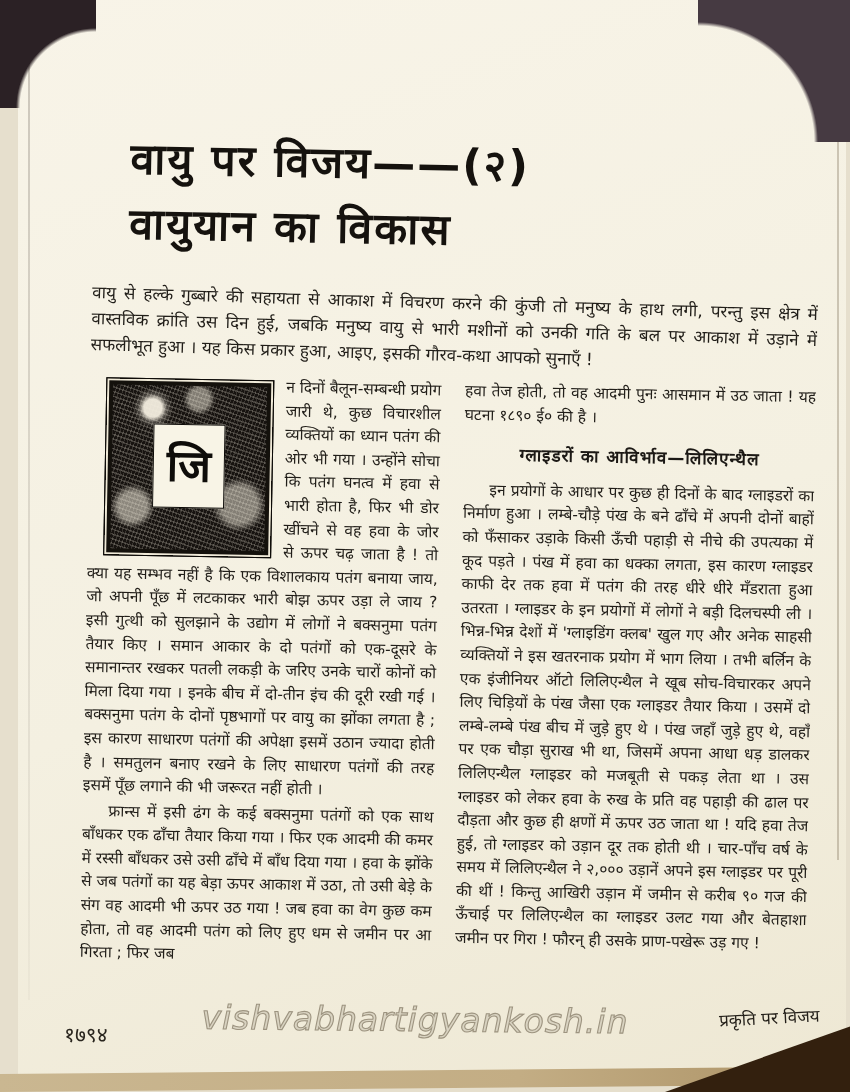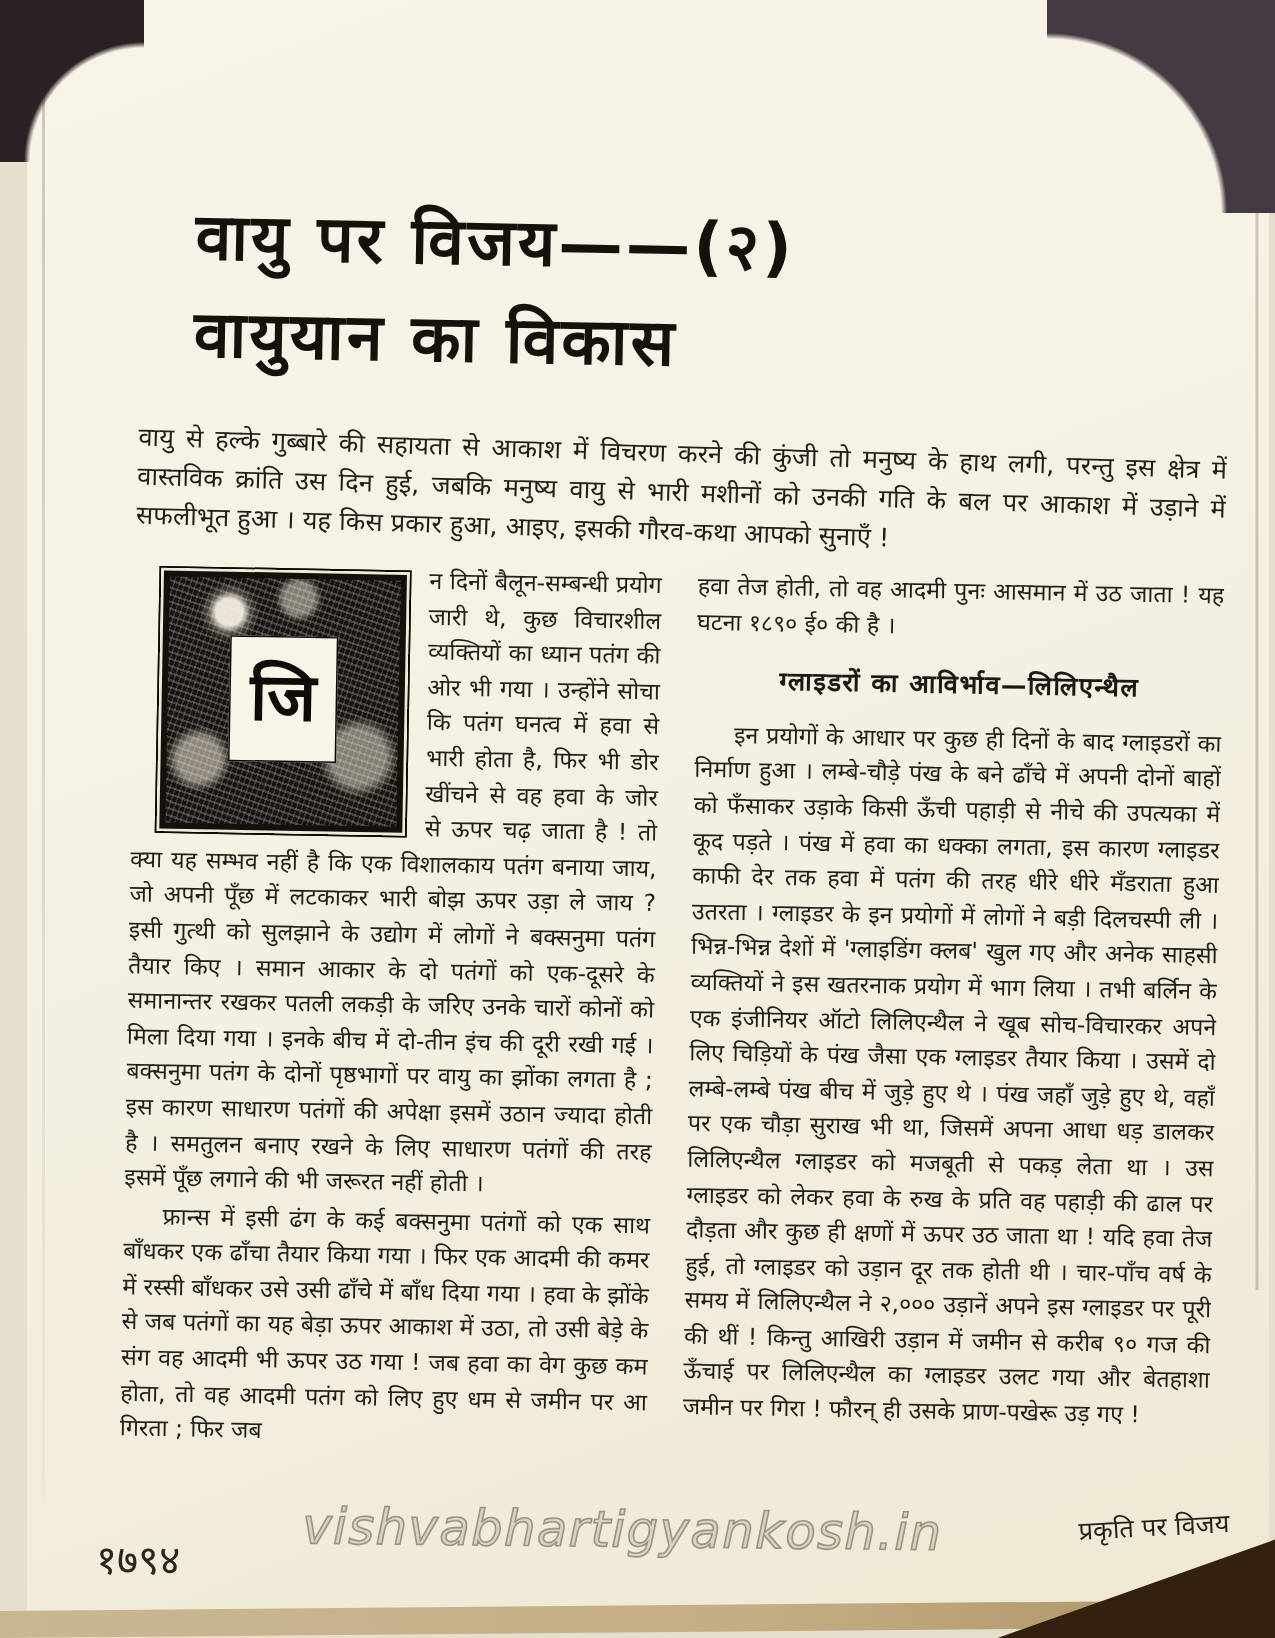--- a/index.html
+++ b/index.html
@@ -83,21 +83,21 @@
     width:70px; height:82px; background:#f8f4e6; border:1px solid #0c0a07;
     display:flex; align-items:center; justify-content:center;
   }
   .dropcap { font-size:44px; font-weight:bold; color:#0e0c09; line-height:1; }
   .section {
     font-size:17px; font-weight:600; text-align:center; letter-spacing:1px;
     margin:16px 0 12px; color:#1c1915;
   }
   
   .pgnum {
-    position:absolute; left:46px; top:1020px; font-size:27px; color:#2a261f;
+    position:absolute; left:46px; top:1020px; font-size:21px; color:#2a261f;
   }
   .watermark {
     position:absolute; left:162px; top:1000px; width:470px; text-align:center;
     font-size:33px; font-style:italic; letter-spacing:1px;
     color:#d9d3c1; -webkit-text-stroke:1.1px #9d9480;
     transform:rotate(0.6deg);
   }
   .running {
     position:absolute; right:26px; top:1006px; font-size:17px; color:#231f19;
     transform:rotate(-3deg);

